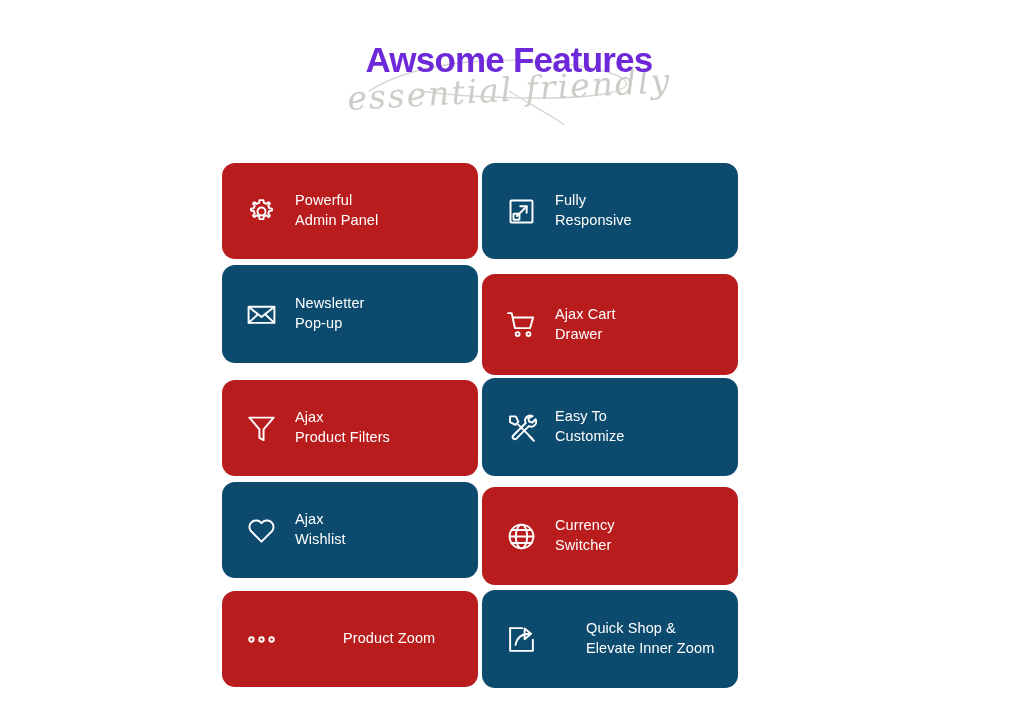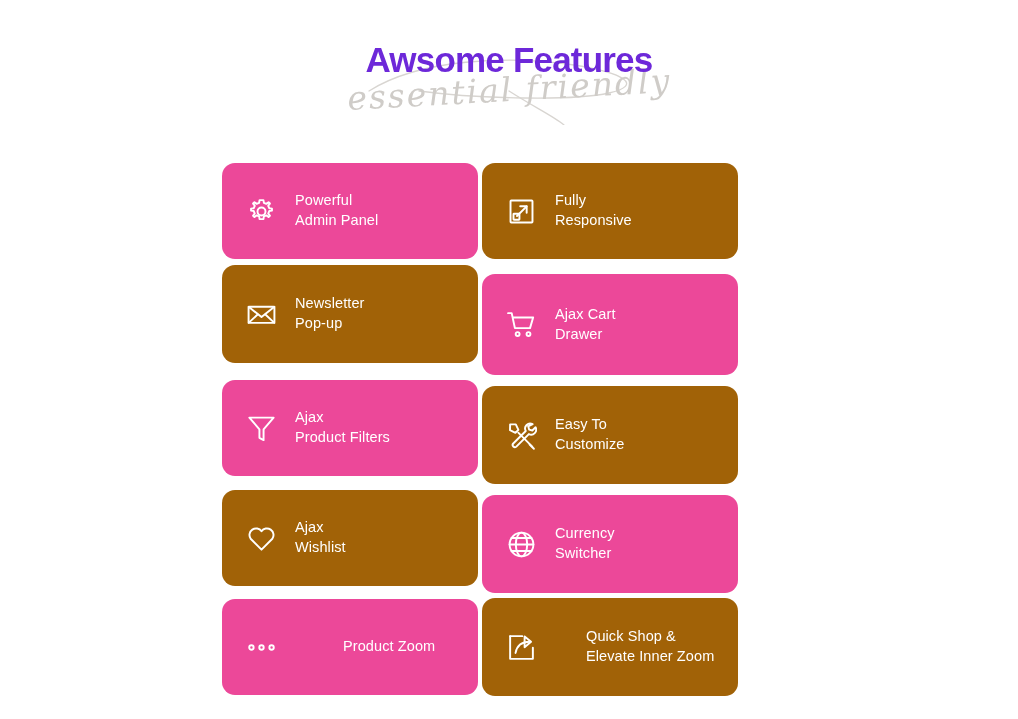--- a/index.html
+++ b/index.html
@@ -84,36 +84,36 @@
   .card {
     position: relative;
     border-radius: 13px;
     box-sizing: border-box;
     display: flex;
     align-items: center;
     min-height: 96px;
     padding: 10px 14px 10px 22px;
     color: #ffffff;
   }
-  .card.dark  { background: #ec4899; }
-  .card.light { background: #a16207; }
+  .card.dark  { background: #b91c1c; }
+  .card.light { background: #0c4a6e; }
 
   
   .card.r1 { height: 96px; }
   .card.r2 { height: 98px; }
   .card.r3 { height: 96px; }
   .card.r4 { height: 98px; }
   .card.r5 { height: 97px; }
 
   .col-left.r1  { margin-top: 0px;  height: 96px; }
   .col-right.r1 { margin-top: 0px;  height: 96px; }
   .col-left.r2  { margin-top: 3px;  height: 98px; }
   .col-right.r2 { margin-top: 12px;  height: 101px; }
   .col-left.r3  { margin-top: 2px;  height: 96px; }
-  .col-right.r3 { margin-top: 8px;  height: 98px; }
+  .col-right.r3 { margin-top: 0px;  height: 98px; }
   .col-left.r4  { margin-top: 3px;  height: 96px; }
   .col-right.r4 { margin-top: 8px;  height: 98px; }
   .col-left.r5  { margin-top: 3px;  height: 96px; gap: 48px; }
   .col-right.r5 { margin-top: 2px;  height: 98px; gap: 31px; }
 
   .card-icon {
     flex: 0 0 auto;
     width: 34px;
     height: 34px;
     margin-right: 17px;

